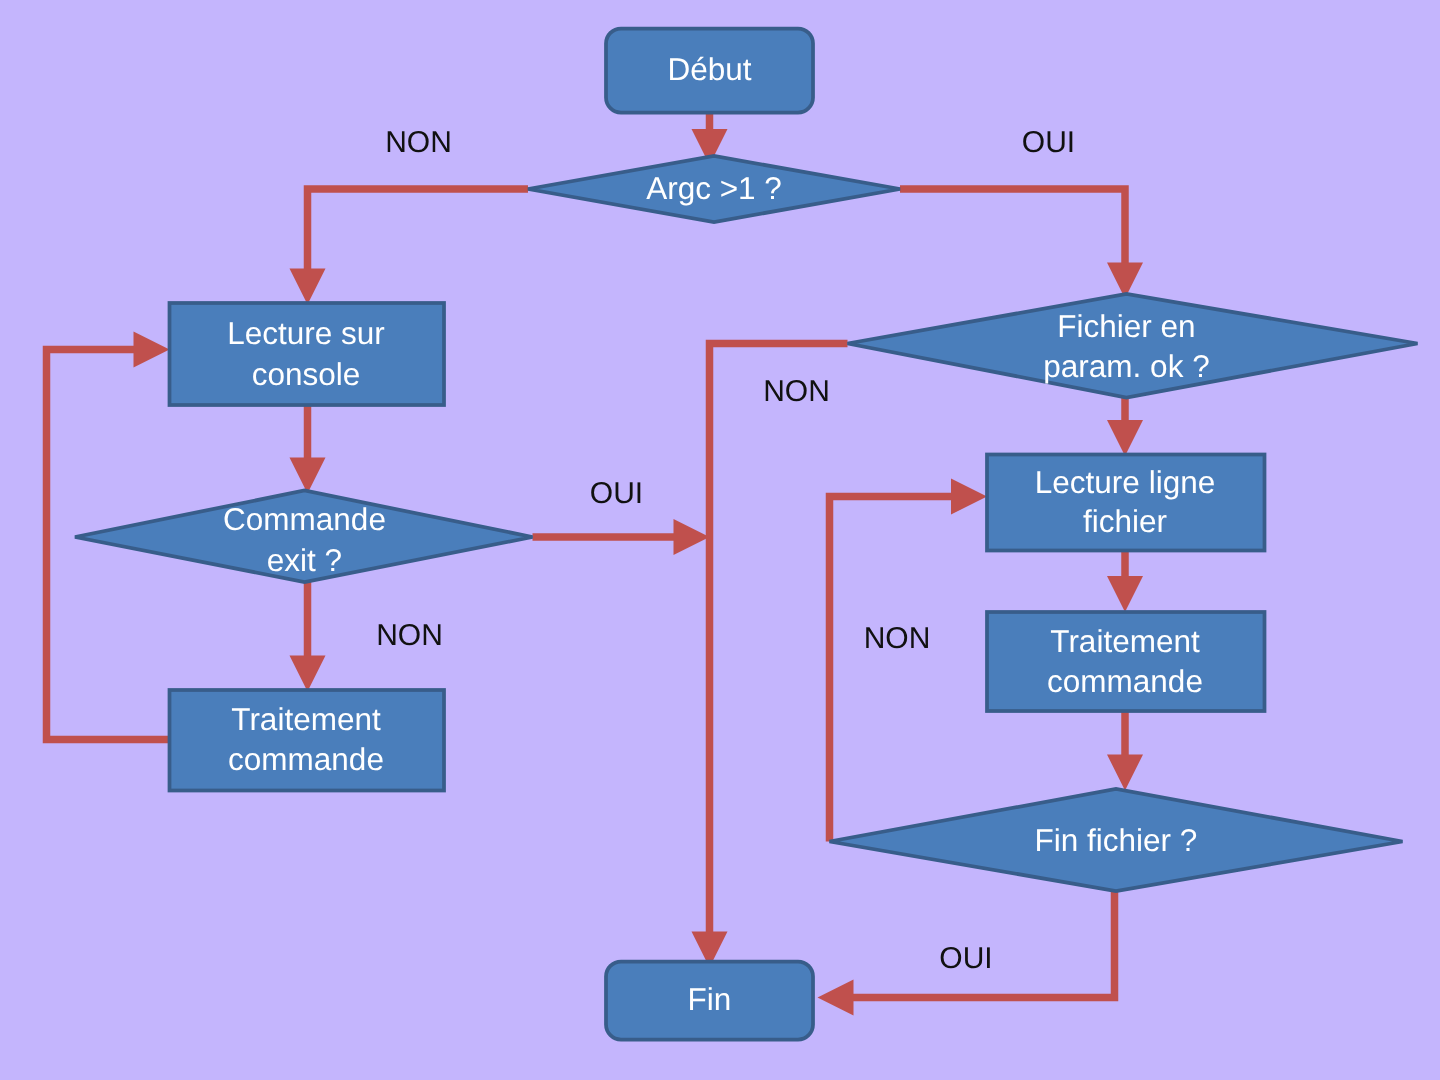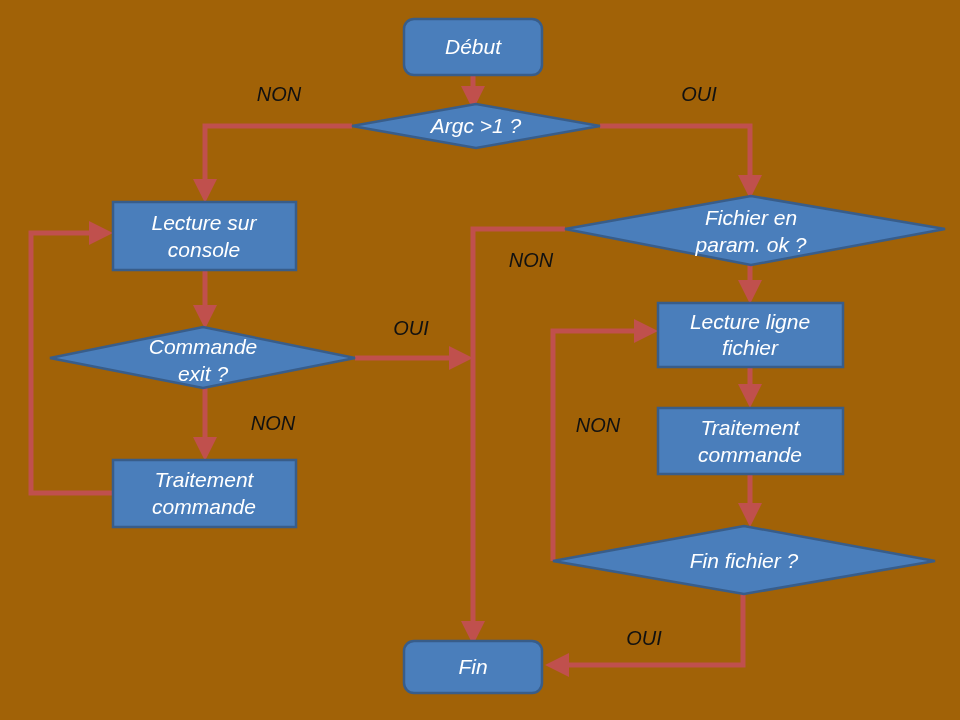--- a/index.html
+++ b/index.html
@@ -8,22 +8,21 @@
     background: #ffffff;
   }
   body {
     font-family: "Liberation Sans", sans-serif;
   }
   #flowchart-root {
     position: relative;
     width: 960px;
     height: 720px;
     overflow: hidden;
-    background: #a16207;
-    font-style: italic;
+    background: #c4b5fd;
   }
   svg#flow-svg {
     display: block;
     width: 960px;
     height: 720px;
   }
   .node-shape {
     fill: #4a7ebb;
     stroke: #385d8a;
     stroke-width: 2.5;

